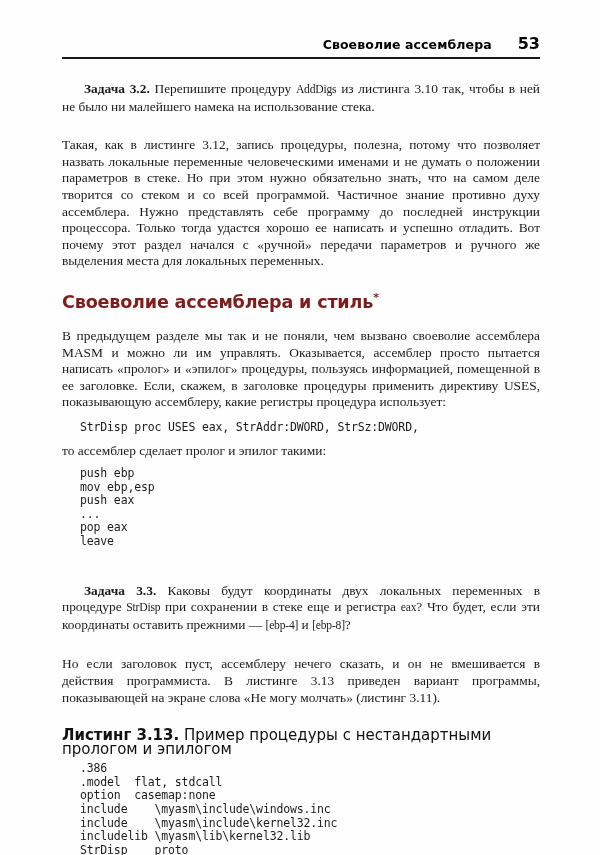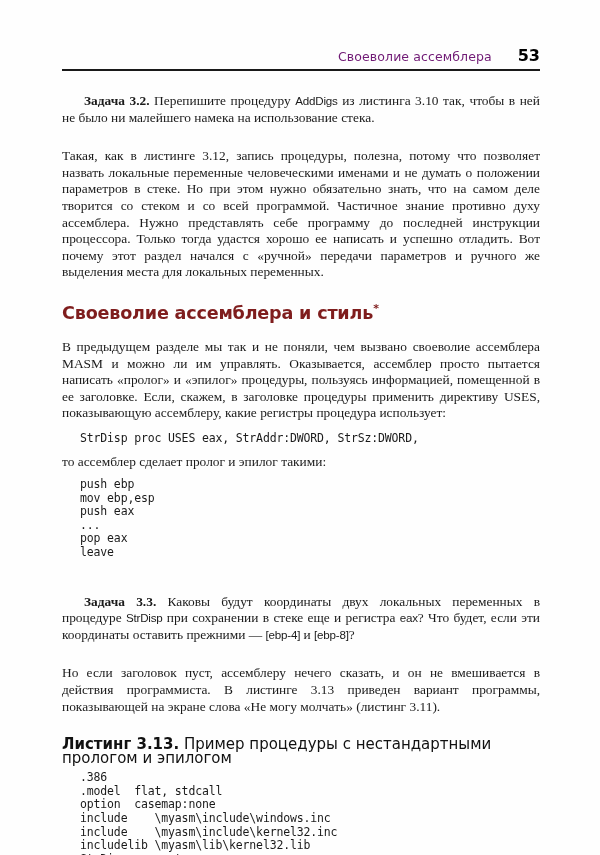--- a/index.html
+++ b/index.html
@@ -33,30 +33,30 @@
   .runhead {
     display: flex;
     align-items: baseline;
     justify-content: flex-end;
     font-family: "DejaVu Sans", sans-serif;
     padding-bottom: 3px;
   }
   .runhead-title {
     font-size: 12.5px;
     letter-spacing: 0.1px;
-    color: #701a75;
+    color: #000000;
+    font-weight: bold;
   }
   .runhead-page {
     font-size: 16px;
     font-weight: bold;
     margin-left: 26px;
     color: #000;
     min-width: 22px;
     text-align: right;
-    margin-top: 12px;
   }
   .rule-head {
     border-bottom: 2.2px solid #1a1a1a;
     margin-top: 1px;
     width: 100%;
   }
 
   
   p {
     margin: 0;
@@ -64,21 +64,21 @@
     line-height: 16.6px;
     text-align: justify;
     text-justify: inter-word;
     hyphens: manual;
   }
   .p-task {
     text-indent: 22px;
   }
   .b { font-weight: bold; margin-top: 48px; }
   .mono {
-    font-family: Liberation Sans, sans-serif;
+    font-family: Liberation Serif, serif;
     font-size: 11.6px;
     letter-spacing: -0.2px;
   }
   .gap-22 { height: 22px; }
   .gap-16 { height: 16px; }
   .gap-12 { height: 12px; }
   .gap-10 { height: 10px; }
   .gap-8  { height: 8px; }
   .gap-6  { height: 6px; }
 

